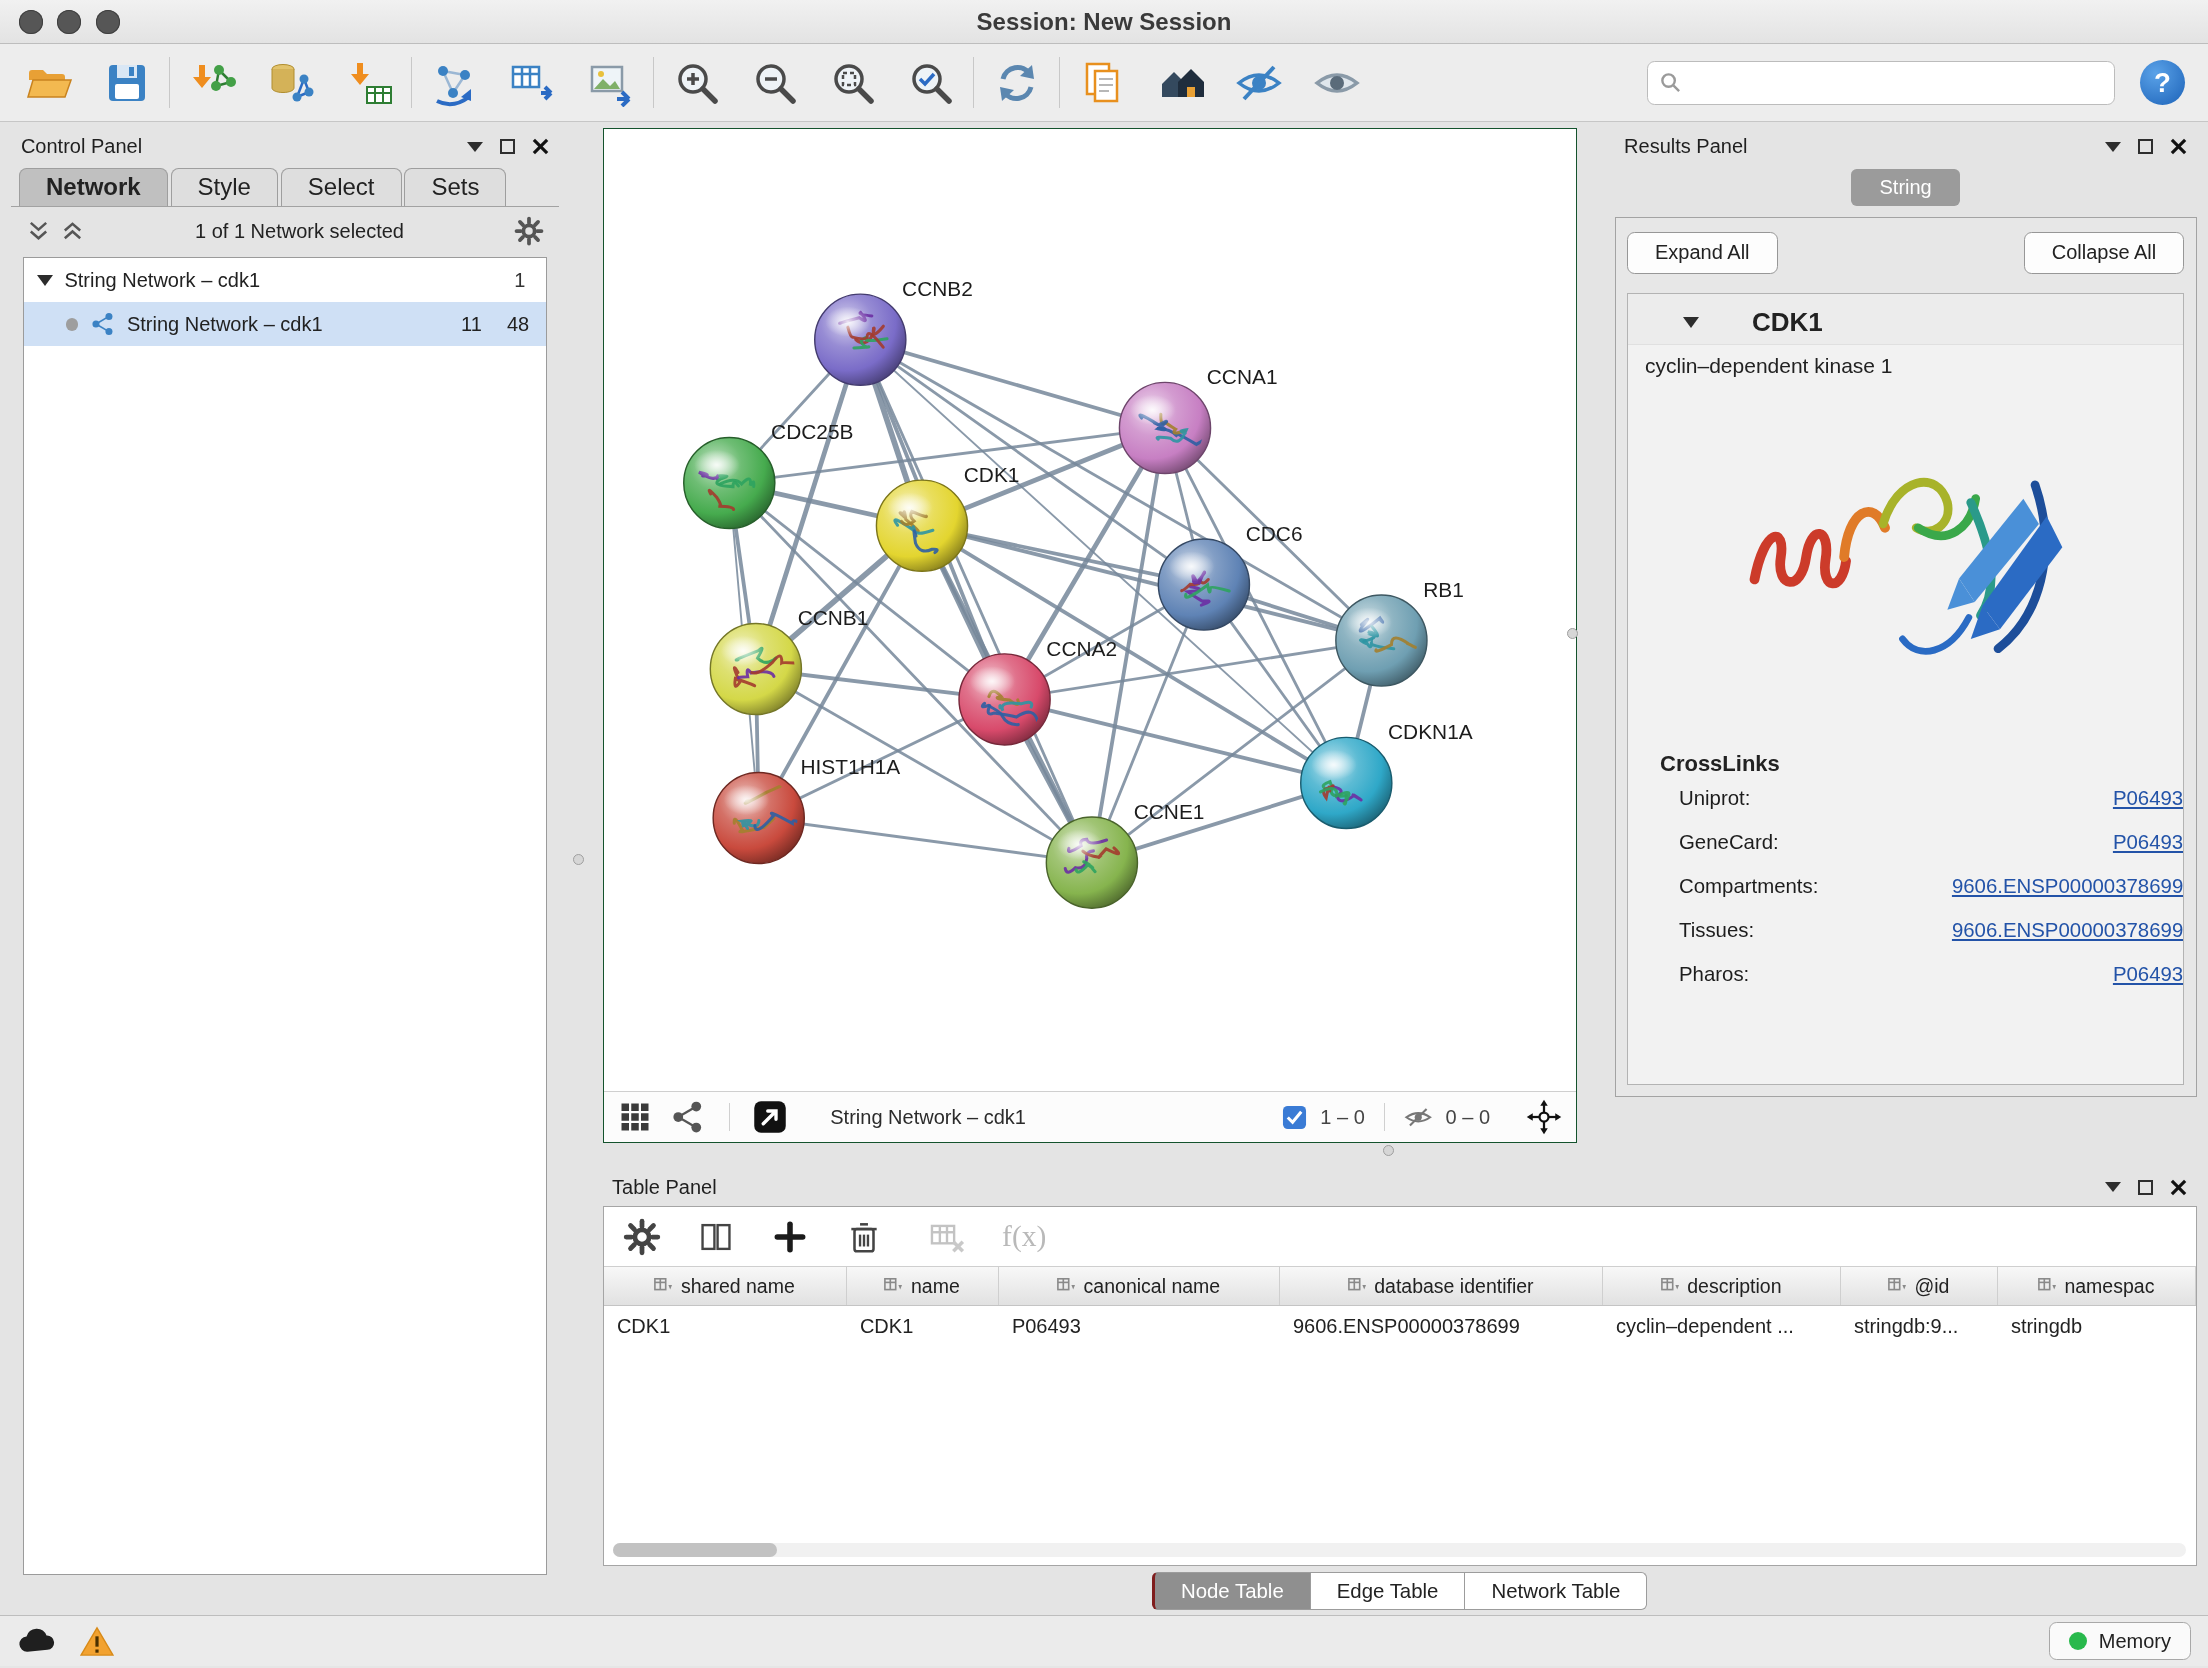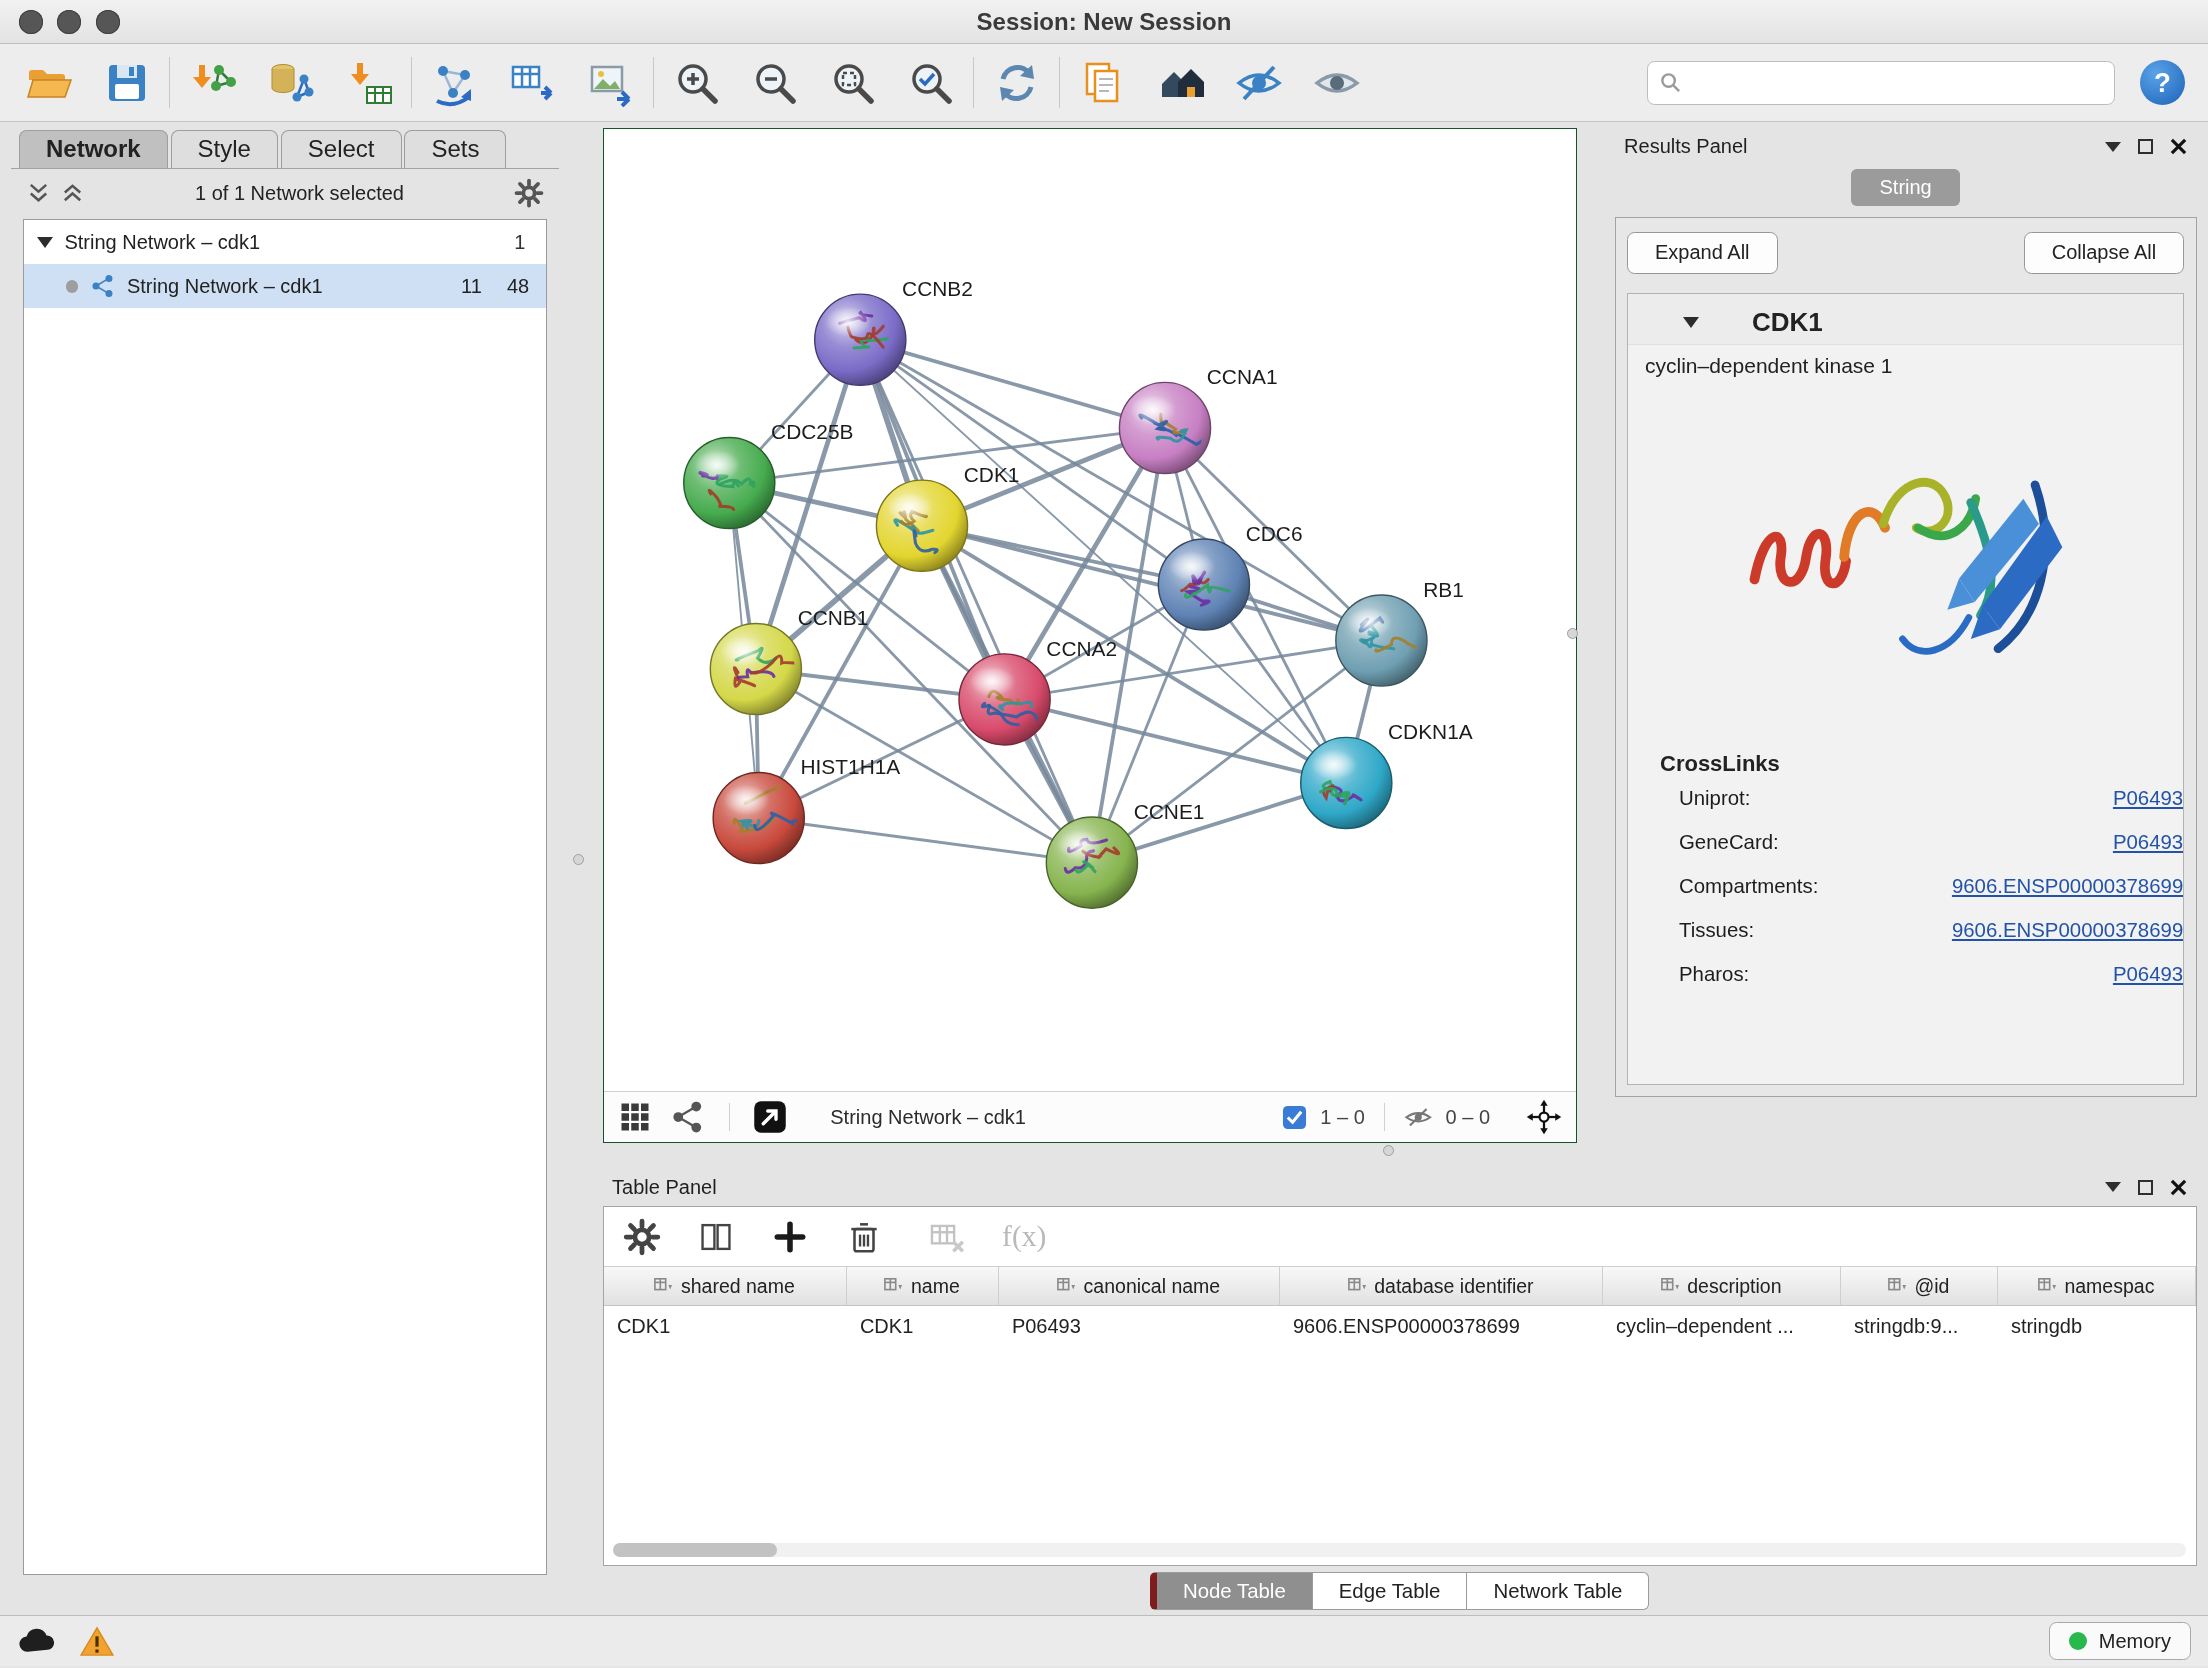--- a/index.html
+++ b/index.html
@@ -88,21 +88,21 @@
   .tp-th { display:flex; align-items:center; justify-content:center; gap:8.6px; font-size:19.5px; color:#222; border-right:1px solid #cfcfcf; overflow:hidden; white-space:nowrap; }
   .tp-th svg { width:18px; height:18px; flex:none; }
   .tp-row { display:flex; height:40px; align-items:center; font-size:20px; }
   .tp-td { padding-left:13.3px; overflow:hidden; white-space:nowrap; }
   .c0{width:243px}.c1{width:152px}.c2{width:281px}.c3{width:323px}.c4{width:238px}.c5{width:157px}.c6{flex:1}
   .tp-fill { flex:1; }
   .hscroll { position:absolute; left:9.5px; right:9.5px; bottom:7.6px; height:14.3px; background:#f1f1f1; border-radius:7.6px; }
   .hthumb { width:164px; height:14.3px; background:#c2c2c2; border-radius:7.6px; }
   .tp-tabs { height:49px; display:flex; align-items:center; justify-content:center; }
   .tp-tab { height:38px; line-height:36px; padding:0 26px; font-size:20.4px; background:#fff; border:1px solid #9c9c9c; border-left:none; }
-  .tp-tab:first-child { border-left:7px solid #7f1d1d; border-radius:5.7px 0 0 5.7px; }
+  .tp-tab:first-child { border-left:3px solid #7f1d1d; border-radius:5.7px 0 0 5.7px; }
   .tp-tab:last-child { border-radius:0 5.7px 5.7px 0; }
   .tp-tab.active { background:#8f8f8f; color:#fff; }
 
   
   .statusbar { height:51px; background:#ebebeb; border-top:1px solid #bdbdbd; display:flex; align-items:center; padding:0 17px; gap:23px; }
   .statusbar svg { display:block; }
   .memory-btn { margin-left:auto; display:flex; align-items:center; gap:11.4px; background:#fafafa; border:1px solid #a8a8a8; border-radius:7.6px; padding:6.7px 19px; font-size:20px; }
   .mem-dot { width:18px; height:18px; border-radius:50%; background:#28b94c; }
 </style>
 </head>
@@ -295,20 +295,33 @@
     </div>
     <span class="help-btn">?</span>
   </div>
 
   <div class="workspace">
     <span class="dot" style="left:573px;top:732px;"></span>
     <span class="dot" style="left:1567px;top:506px;"></span>
     <span class="dot" style="left:1383px;top:1023px;"></span>
 
     <div class="control-panel">
+      <div class="panel-head">
+        <span class="panel-title">Control Panel</span>
+        <span class="win-icons">
+          <span class="wi-tri"></span>
+          <span class="wi-sq"></span>
+          <span class="wi-x">
+              <svg viewBox="0 0 18 18">
+                <line x1="2" y1="2" x2="16" y2="16" stroke="#111" stroke-width="3.4"></line>
+                <line x1="16" y1="2" x2="2" y2="16" stroke="#111" stroke-width="3.4"></line>
+              </svg>
+            </span>
+        </span>
+      </div>
       <div class="cp-tabs">
         <span class="cp-tab active">Network</span>
         <span class="cp-tab">Style</span>
         <span class="cp-tab">Select</span>
         <span class="cp-tab">Sets</span>
       </div>
       <div class="cp-sel">
         <svg width="25" height="25" viewBox="0 0 26 26">
             <path d="M5 4l8 7 8-7M5 13l8 7 8-7" fill="none" stroke="#555" stroke-width="2.6"></path>
           </svg>

